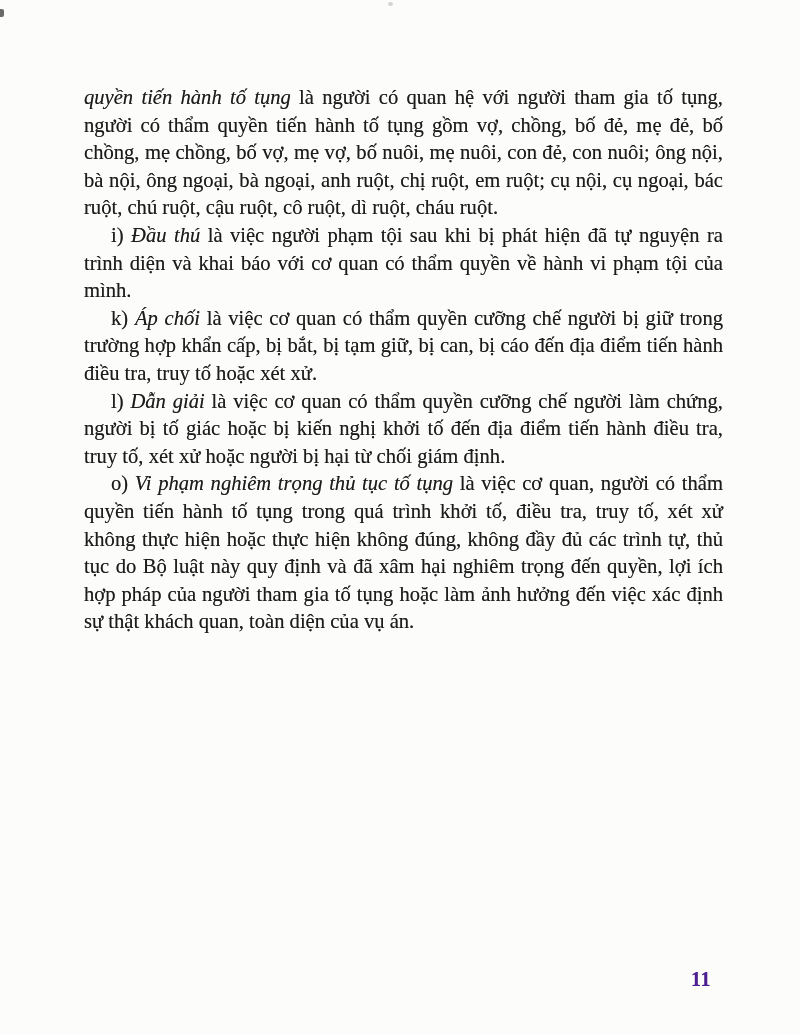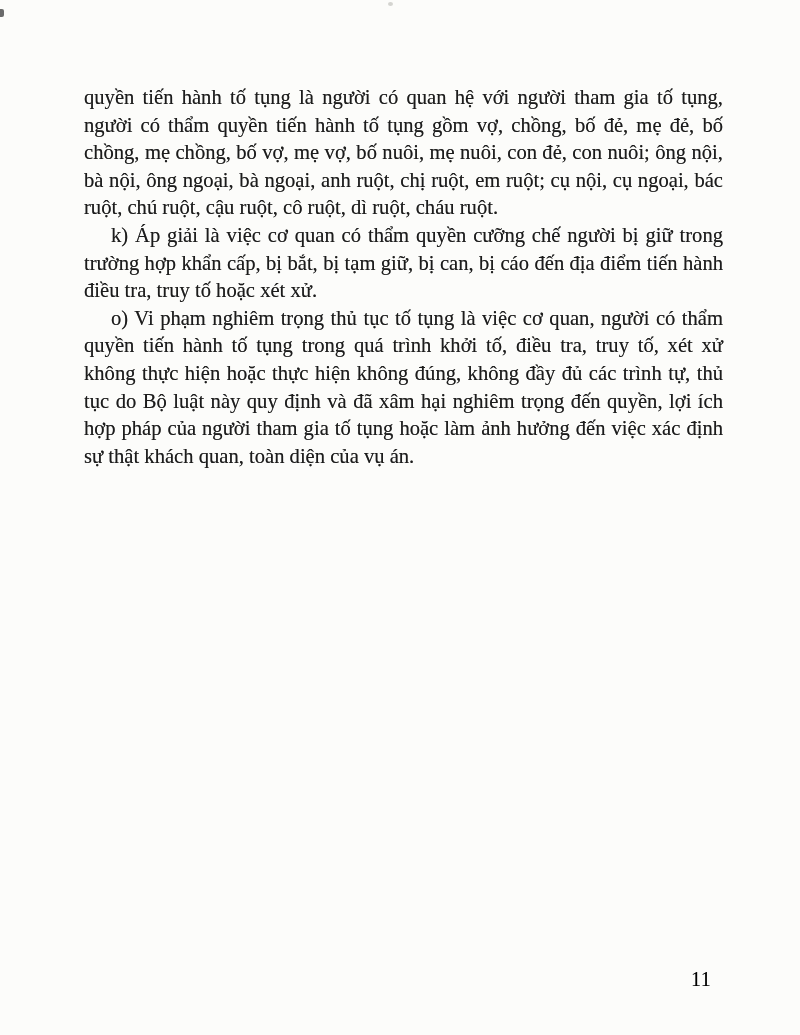--- a/index.html
+++ b/index.html
@@ -52,36 +52,40 @@
   }
   .para {
     margin: 0;
     padding: 0;
     text-indent: 27px;
   }
   .para.flush {
     text-indent: 0;
   }
   .term {
+    font-style: italic;
   }
   .page-number {
     position: absolute;
     left: 691px;
     top: 968px;
     font-size: 20px;
-    color: #000000;
+    color: #4c1d95;
     letter-spacing: 0.5px;
     text-shadow: 0 0 0.4px rgba(20, 20, 20, 0.5);
+    font-weight: bold;
   }
 </style>
 </head>
 <body>
 
 <div class="page">
   <div class="scan-nick"></div>
   <div class="scan-speck"></div>
   <div class="text-block">
       <p class="para flush"><span class="term">quyền tiến hành tố tụng</span><span> là người có quan hệ với người tham gia tố tụng, người có thẩm quyền tiến hành tố tụng gồm vợ, chồng, bố đẻ, mẹ đẻ, bố chồng, mẹ chồng, bố vợ, mẹ vợ, bố nuôi, mẹ nuôi, con đẻ, con nuôi; ông nội, bà nội, ông ngoại, bà ngoại, anh ruột, chị ruột, em ruột; cụ nội, cụ ngoại, bác ruột, chú ruột, cậu ruột, cô ruột, dì ruột, cháu ruột.</span></p>
-      <p class="para"><span>k) </span><span class="term">Áp giải</span><span> là việc cơ quan có thẩm quyền cưỡng chế người bị giữ trong trường hợp khẩn cấp, bị bắt, bị tạm giữ, bị can, bị cáo đến địa điểm tiến hành điều tra, truy tố hoặc xét xử.</span></p>
+      <p class="para"><span>i) </span><span class="term">Đầu thú</span><span> là việc người phạm tội sau khi bị phát hiện đã tự nguyện ra trình diện và khai báo với cơ quan có thẩm quyền về hành vi phạm tội của mình.</span></p>
+      <p class="para"><span>k) </span><span class="term">Áp chối</span><span> là việc cơ quan có thẩm quyền cưỡng chế người bị giữ trong trường hợp khẩn cấp, bị bắt, bị tạm giữ, bị can, bị cáo đến địa điểm tiến hành điều tra, truy tố hoặc xét xử.</span></p>
+      <p class="para"><span>l) </span><span class="term">Dẫn giải</span><span> là việc cơ quan có thẩm quyền cưỡng chế người làm chứng, người bị tố giác hoặc bị kiến nghị khởi tố đến địa điểm tiến hành điều tra, truy tố, xét xử hoặc người bị hại từ chối giám định.</span></p>
       <p class="para"><span>o) </span><span class="term">Vi phạm nghiêm trọng thủ tục tố tụng</span><span> là việc cơ quan, người có thẩm quyền tiến hành tố tụng trong quá trình khởi tố, điều tra, truy tố, xét xử không thực hiện hoặc thực hiện không đúng, không đầy đủ các trình tự, thủ tục do Bộ luật này quy định và đã xâm hại nghiêm trọng đến quyền, lợi ích hợp pháp của người tham gia tố tụng hoặc làm ảnh hưởng đến việc xác định sự thật khách quan, toàn diện của vụ án.</span></p>
     </div>
   <div class="page-number">11</div>
 </div>
 
 </body></html>

